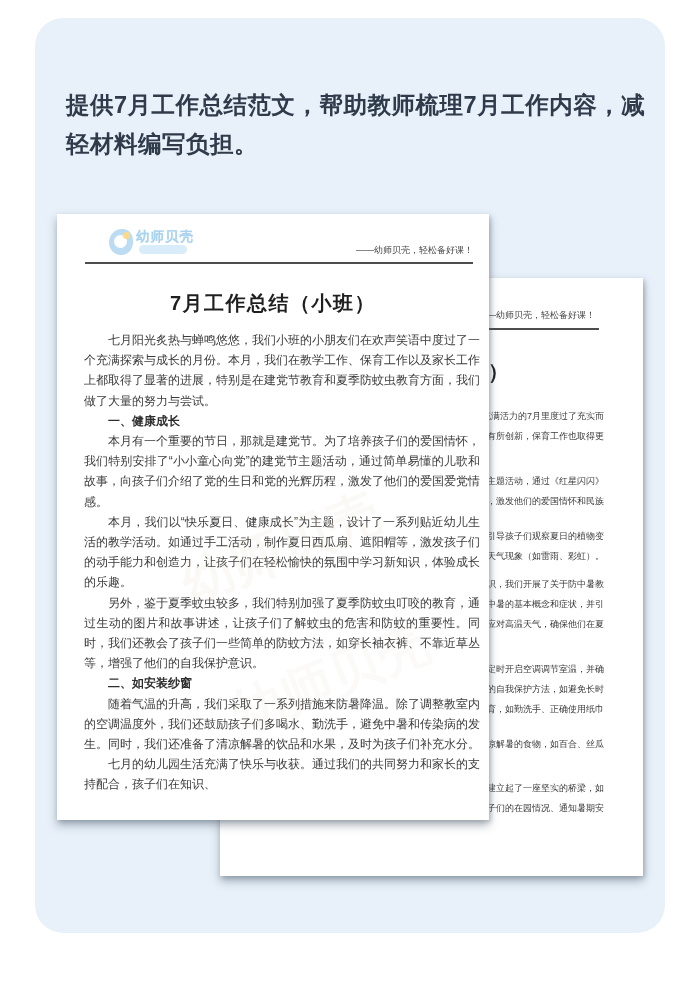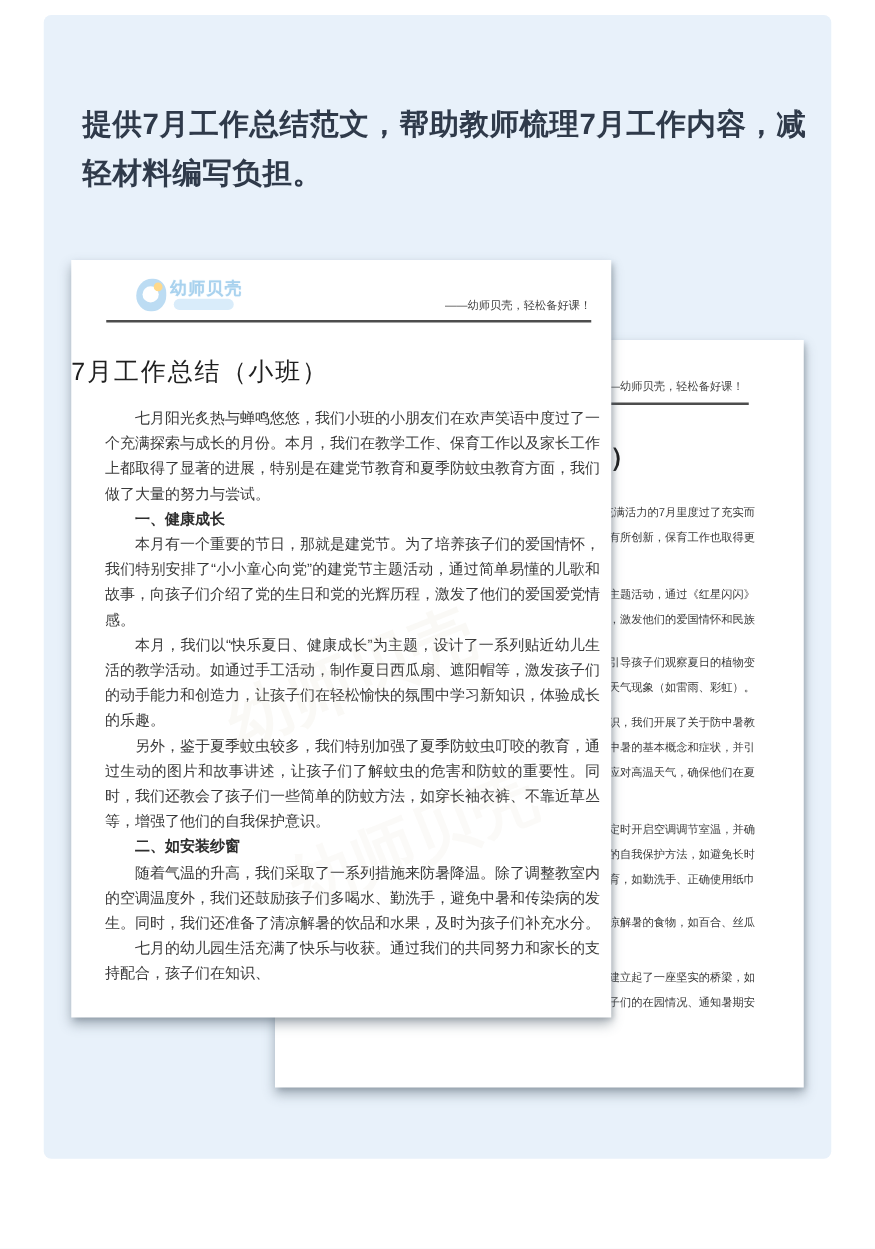--- a/index.html
+++ b/index.html
@@ -2,22 +2,22 @@
 <html><head>
 <meta charset="utf-8">
 <style>
   html,body{margin:0;padding:0;}
   body{
     width:700px;height:999px;position:relative;background:#ffffff;
     font-family:"Liberation Sans","DejaVu Sans",sans-serif;
     overflow:hidden;
   }
   .panel{
-    position:absolute;left:35px;top:12px;width:630px;height:915px;
-    border-radius:6px;overflow:hidden;
+    position:absolute;left:35px;top:18px;width:630px;height:915px;
+    border-radius:28px;overflow:hidden;
   }
   .headline{
     position:absolute;left:31px;top:68px;width:580px;
     font-size:23.5px;line-height:39px;font-weight:700;
     letter-spacing:0.5px;
   }
   .sheet{
     position:absolute;background:#ffffff;overflow:hidden;
     box-shadow:0 5px 9px rgba(75,90,105,.45),2px 2px 4px rgba(75,90,105,.25);
   }
@@ -31,22 +31,22 @@
     background:#ffffff;border-radius:50%;}
   .fp-logo-icon .dot{position:absolute;left:14px;top:3px;width:7px;height:7px;
     background:#ffd98a;border-radius:50%;}
   .brand-text{position:absolute;left:79px;top:14px;font-size:13.5px;font-weight:700;
     color:#a9d2ee;letter-spacing:1px;text-shadow:0 0 1px #cfe6f7;}
   .brand-pill{position:absolute;left:82px;top:31px;width:48px;height:9px;
     background:#d9ecfa;border-radius:5px;}
   .doc-tagline{position:absolute;right:16px;top:30px;font-size:9px;color:#3f3f3f;
     white-space:nowrap;}
   .doc-rule{position:absolute;left:28px;right:16px;top:48px;height:2px;background:#4d4d4d;}
-  .doc-title{position:absolute;left:0;right:0;top:76px;
-    font-size:20px;font-weight:400;color:#1f1f1f;letter-spacing:1.5px;}
+  .doc-title{position:absolute;left:0;right:0;top:76px;text-align:center;
+    font-size:20px;font-weight:700;color:#1f1f1f;letter-spacing:1.5px;}
   .fp-body{position:absolute;left:27px;top:116px;width:396px;
     font-size:12px;line-height:20.2px;color:#3a3a3a;
     text-align:justify;text-justify:inter-ideograph;}
   .fp-body p{margin:0;text-indent:2em;word-break:break-all;}
   .fp-body p.sec{font-weight:700;color:#2e2e2e;}
   .watermark{position:absolute;font-size:52px;font-weight:700;
     color:rgba(205,185,150,.09);white-space:nowrap;pointer-events:none;}
   .wm1{left:120px;top:300px;transform:rotate(-22deg);}
   .wm2{left:170px;top:430px;transform:rotate(-22deg);color:rgba(205,185,150,.07);}
 

